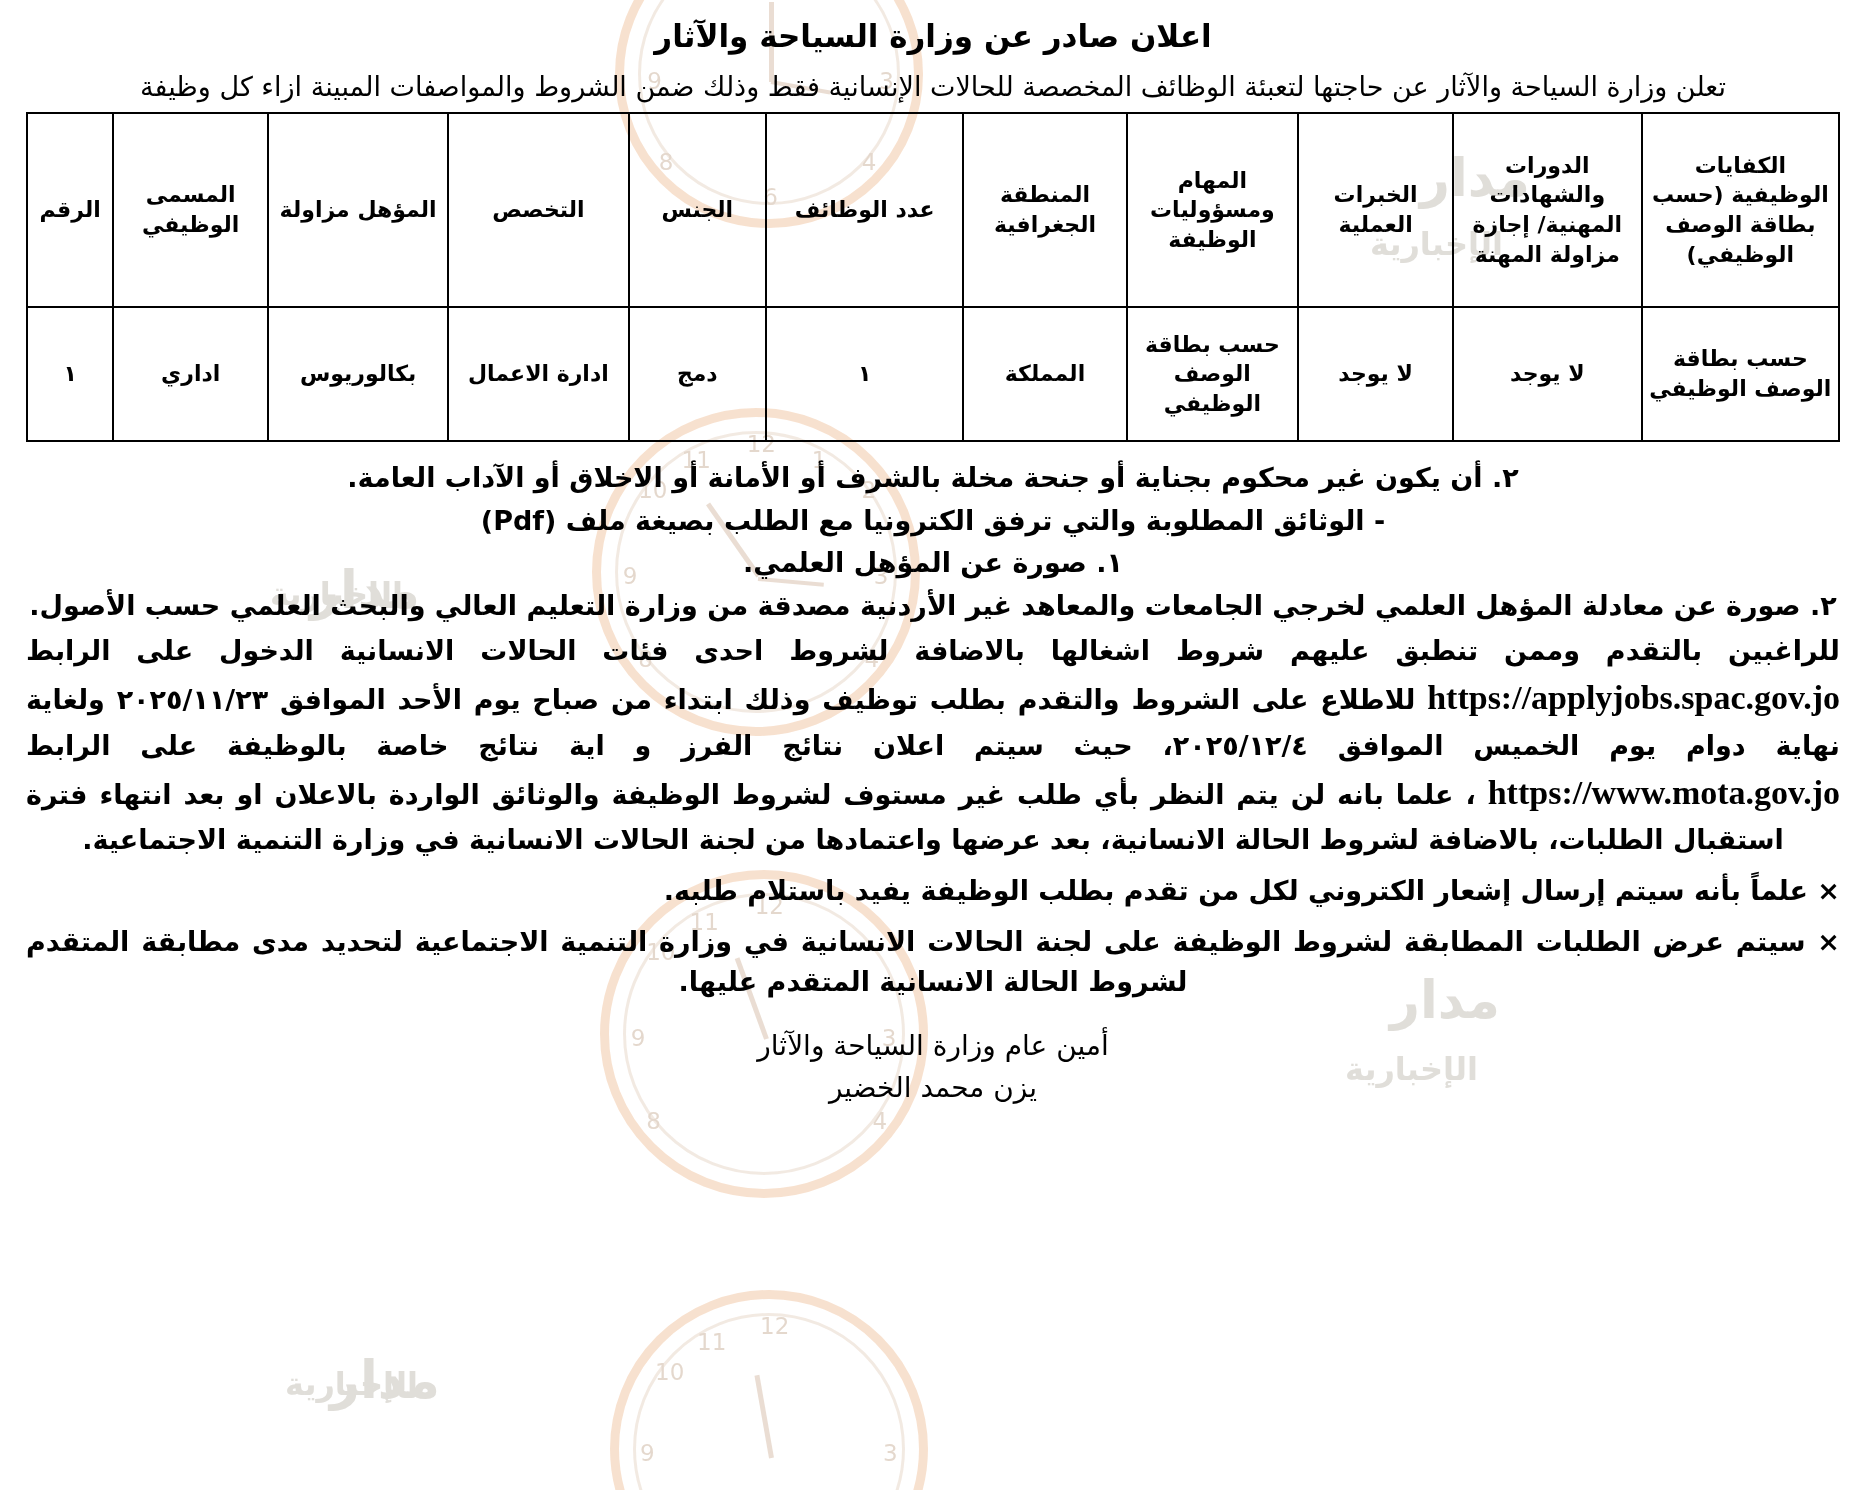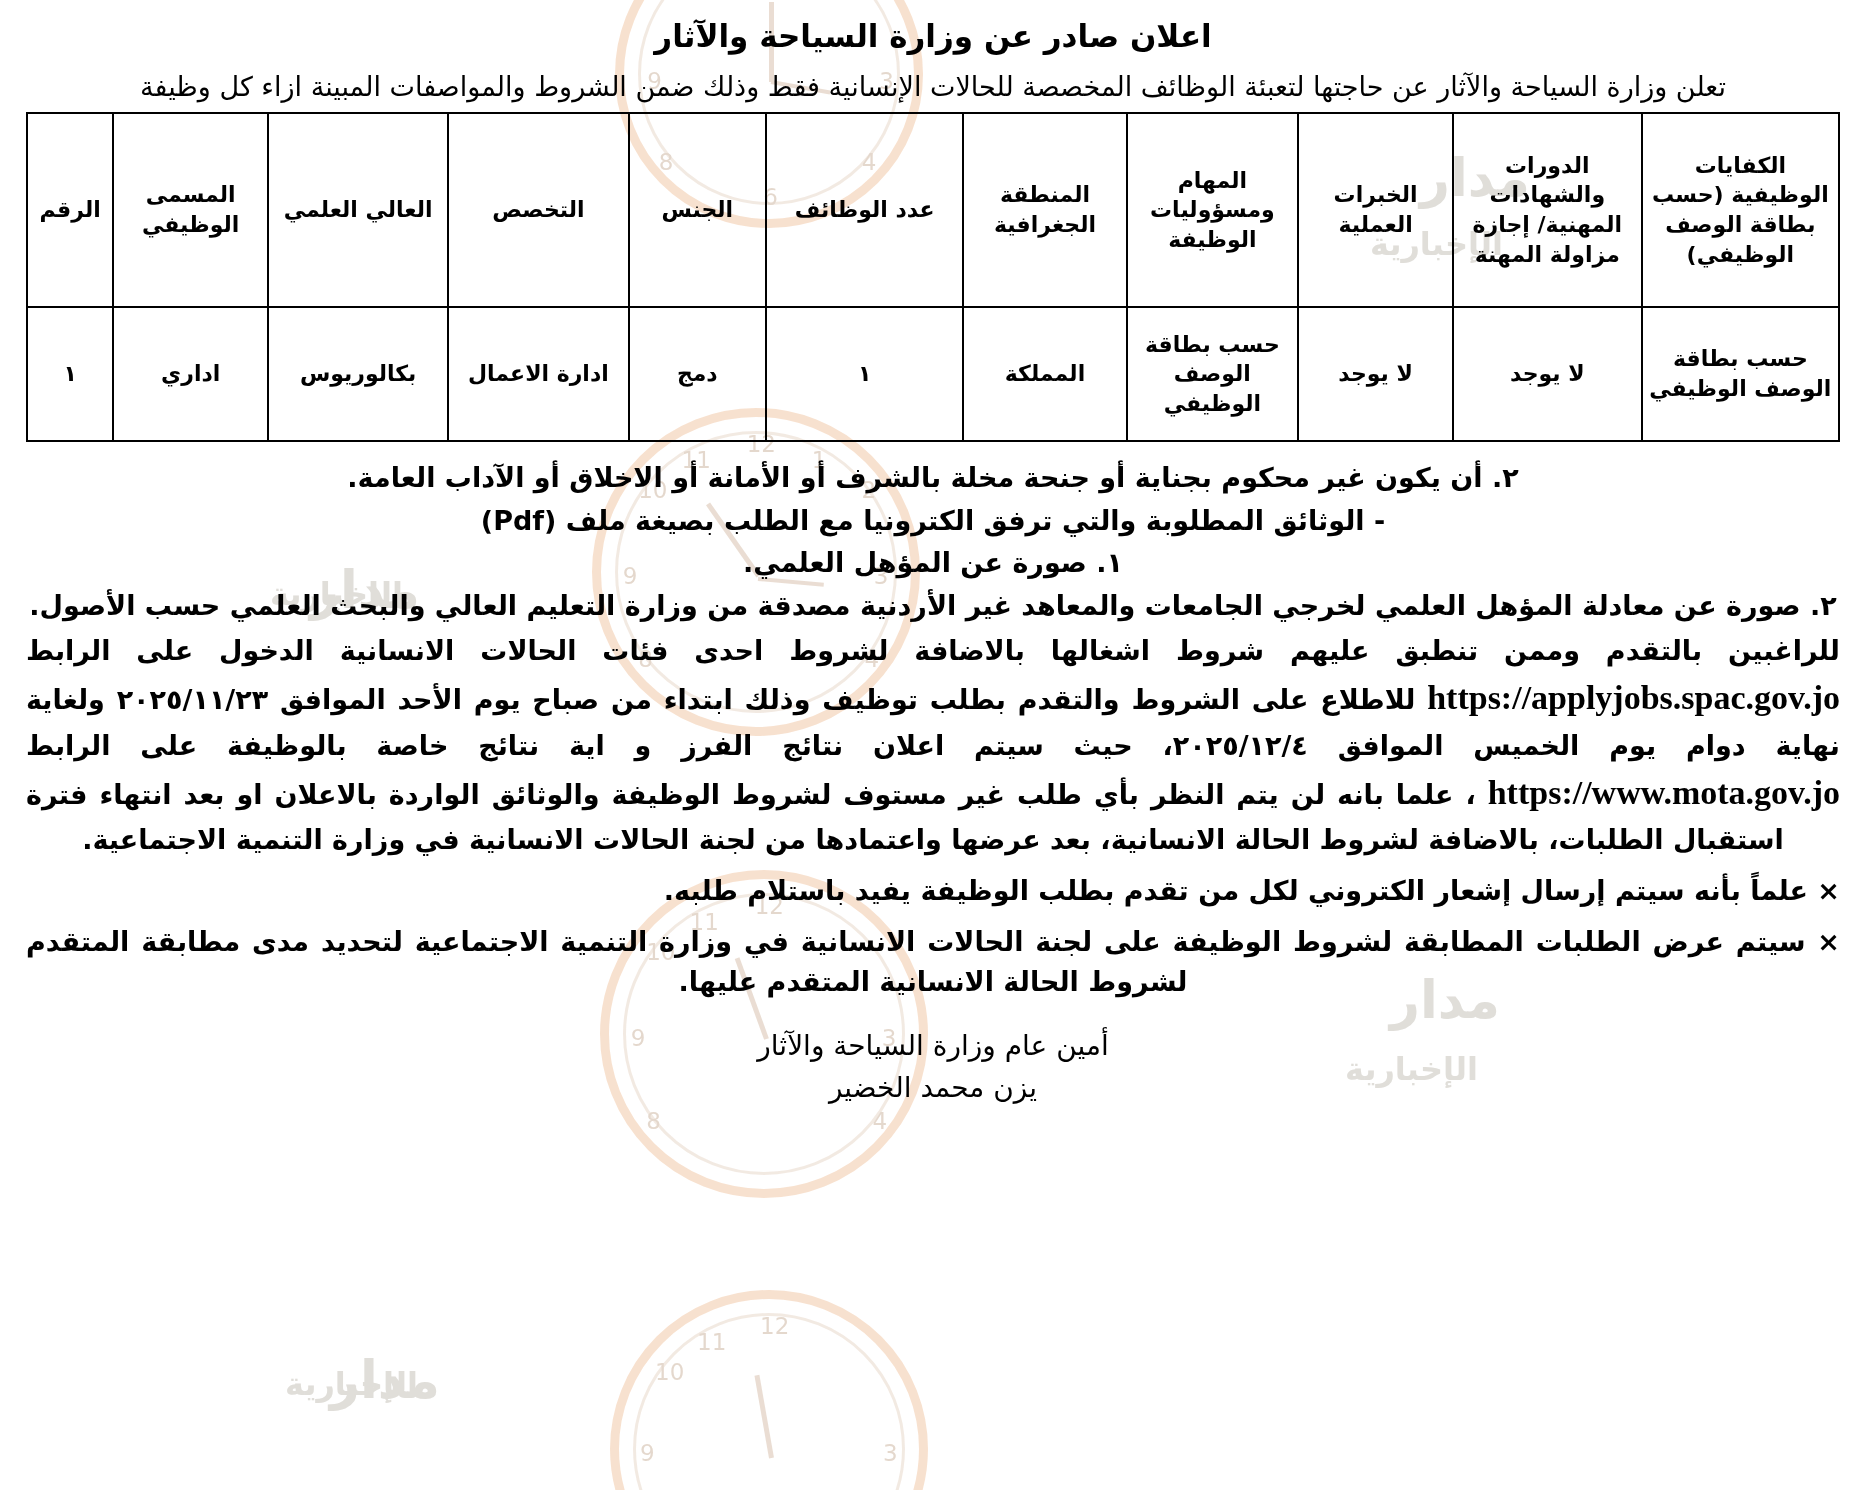--- a/index.html
+++ b/index.html
@@ -238,21 +238,21 @@
     <thead>
       <tr>
         <th class="col-kafayat">الكفايات الوظيفية (حسب بطاقة الوصف الوظيفي)</th>
         <th class="col-dawrat">الدورات والشهادات المهنية/ إجازة مزاولة المهنة</th>
         <th class="col-khibrat">الخبرات العملية</th>
         <th class="col-maham">المهام ومسؤوليات الوظيفة</th>
         <th class="col-mintaqa">المنطقة الجغرافية</th>
         <th class="col-adad">عدد الوظائف</th>
         <th class="col-jins">الجنس</th>
         <th class="col-takhasus">التخصص</th>
-        <th class="col-muahil">العالي العلمي</th>
+        <th class="col-muahil">المؤهل مزاولة</th>
         <th class="col-musama">المسمى الوظيفي</th>
         <th class="col-raqm">الرقم</th>
       </tr>
     </thead>
     <tbody>
       <tr>
         <td>حسب بطاقة الوصف الوظيفي</td>
         <td>لا يوجد</td>
         <td>لا يوجد</td>
         <td>حسب بطاقة الوصف الوظيفي</td>

